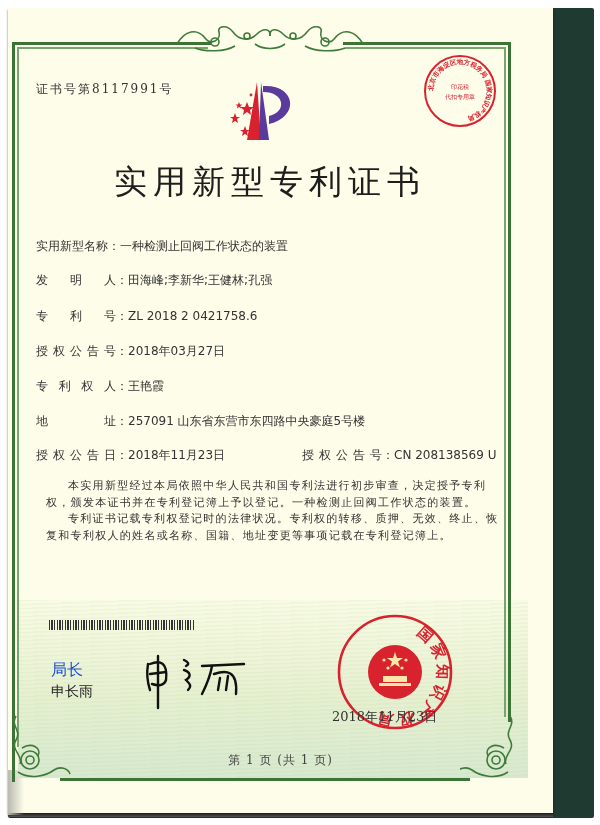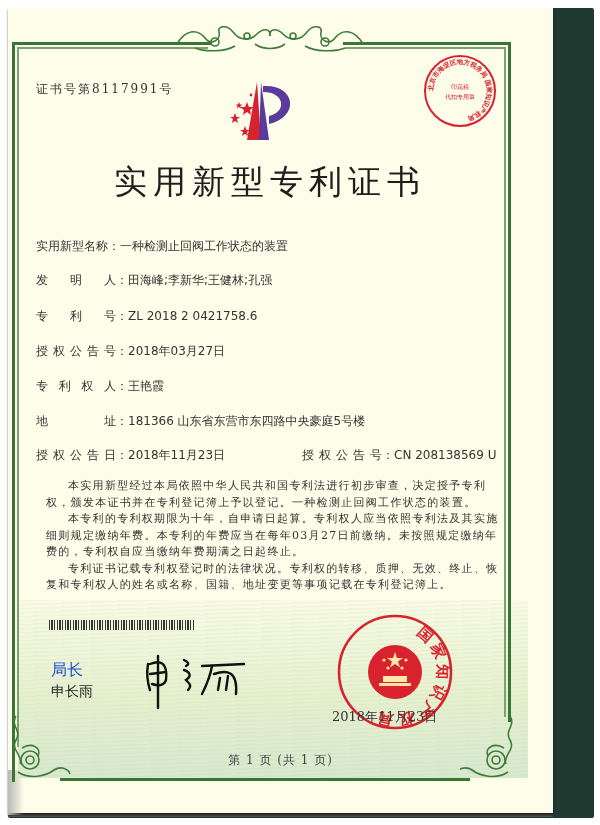--- a/index.html
+++ b/index.html
@@ -182,32 +182,31 @@
 <div class="field" style="top:308px;">
   <span class="lbl spread">专　利　号</span><span>：</span><span class="val">ZL 2018 2 0421758.6</span>
 </div>
 <div class="field" style="top:343px;">
   <span class="lbl spread">授权公告号</span><span>：</span><span class="val">2018年03月27日</span>
 </div>
 <div class="field" style="top:378px;">
   <span class="lbl spread">专 利 权 人</span><span>：</span><span class="val">王艳霞</span>
 </div>
 <div class="field" style="top:413px;">
-  <span class="lbl spread">地　　　址</span><span>：</span><span class="val">181366 山东省东营市东四路中央豪庭5号楼</span>
+  <span class="lbl spread">地　　　址</span><span>：</span><span class="val">257091 山东省东营市东四路中央豪庭5号楼</span>
 </div>
 <div class="field" style="top:447px;">
   <span class="lbl spread">授权公告日</span><span>：</span><span class="val">2018年11月23日</span>
 </div>
 <div class="field-right" style="top:447px;">
   <span style="display:inline-block; width:80px; text-align:justify; text-align-last:justify;">授权公告号</span><span>：</span><span>CN 208138569 U</span>
 </div>
 
 <div class="body-text" style="top:478px;">
   <p>本实用新型经过本局依照中华人民共和国专利法进行初步审查，决定授予专利权，颁发本证书并在专利登记簿上予以登记。一种检测止回阀工作状态的装置。</p>
-  <p>本专利的专利权期限为十年，自申请日起算。专利权人应当依照专利法及其实施细则规定缴纳年费。本专利的年费应当在每年03月27日前缴纳。未按照规定缴纳年费的，专利权自应当缴纳年费期满之日起终止。</p>
   <p>专利证书记载专利权登记时的法律状况。专利权的转移、质押、无效、终止、恢复和专利权人的姓名或名称、国籍、地址变更等事项记载在专利登记簿上。</p>
 </div>
 
 <div class="barcode"></div>
 
 <div class="director-title">局长</div>
 <div class="director-name">申长雨</div>
 <svg class="signature" viewBox="0 0 110 60">
   <g fill="none" stroke="#111" stroke-width="2.4" stroke-linecap="round">
     <path d="M8 14 C6 26, 8 34, 10 40"></path>

